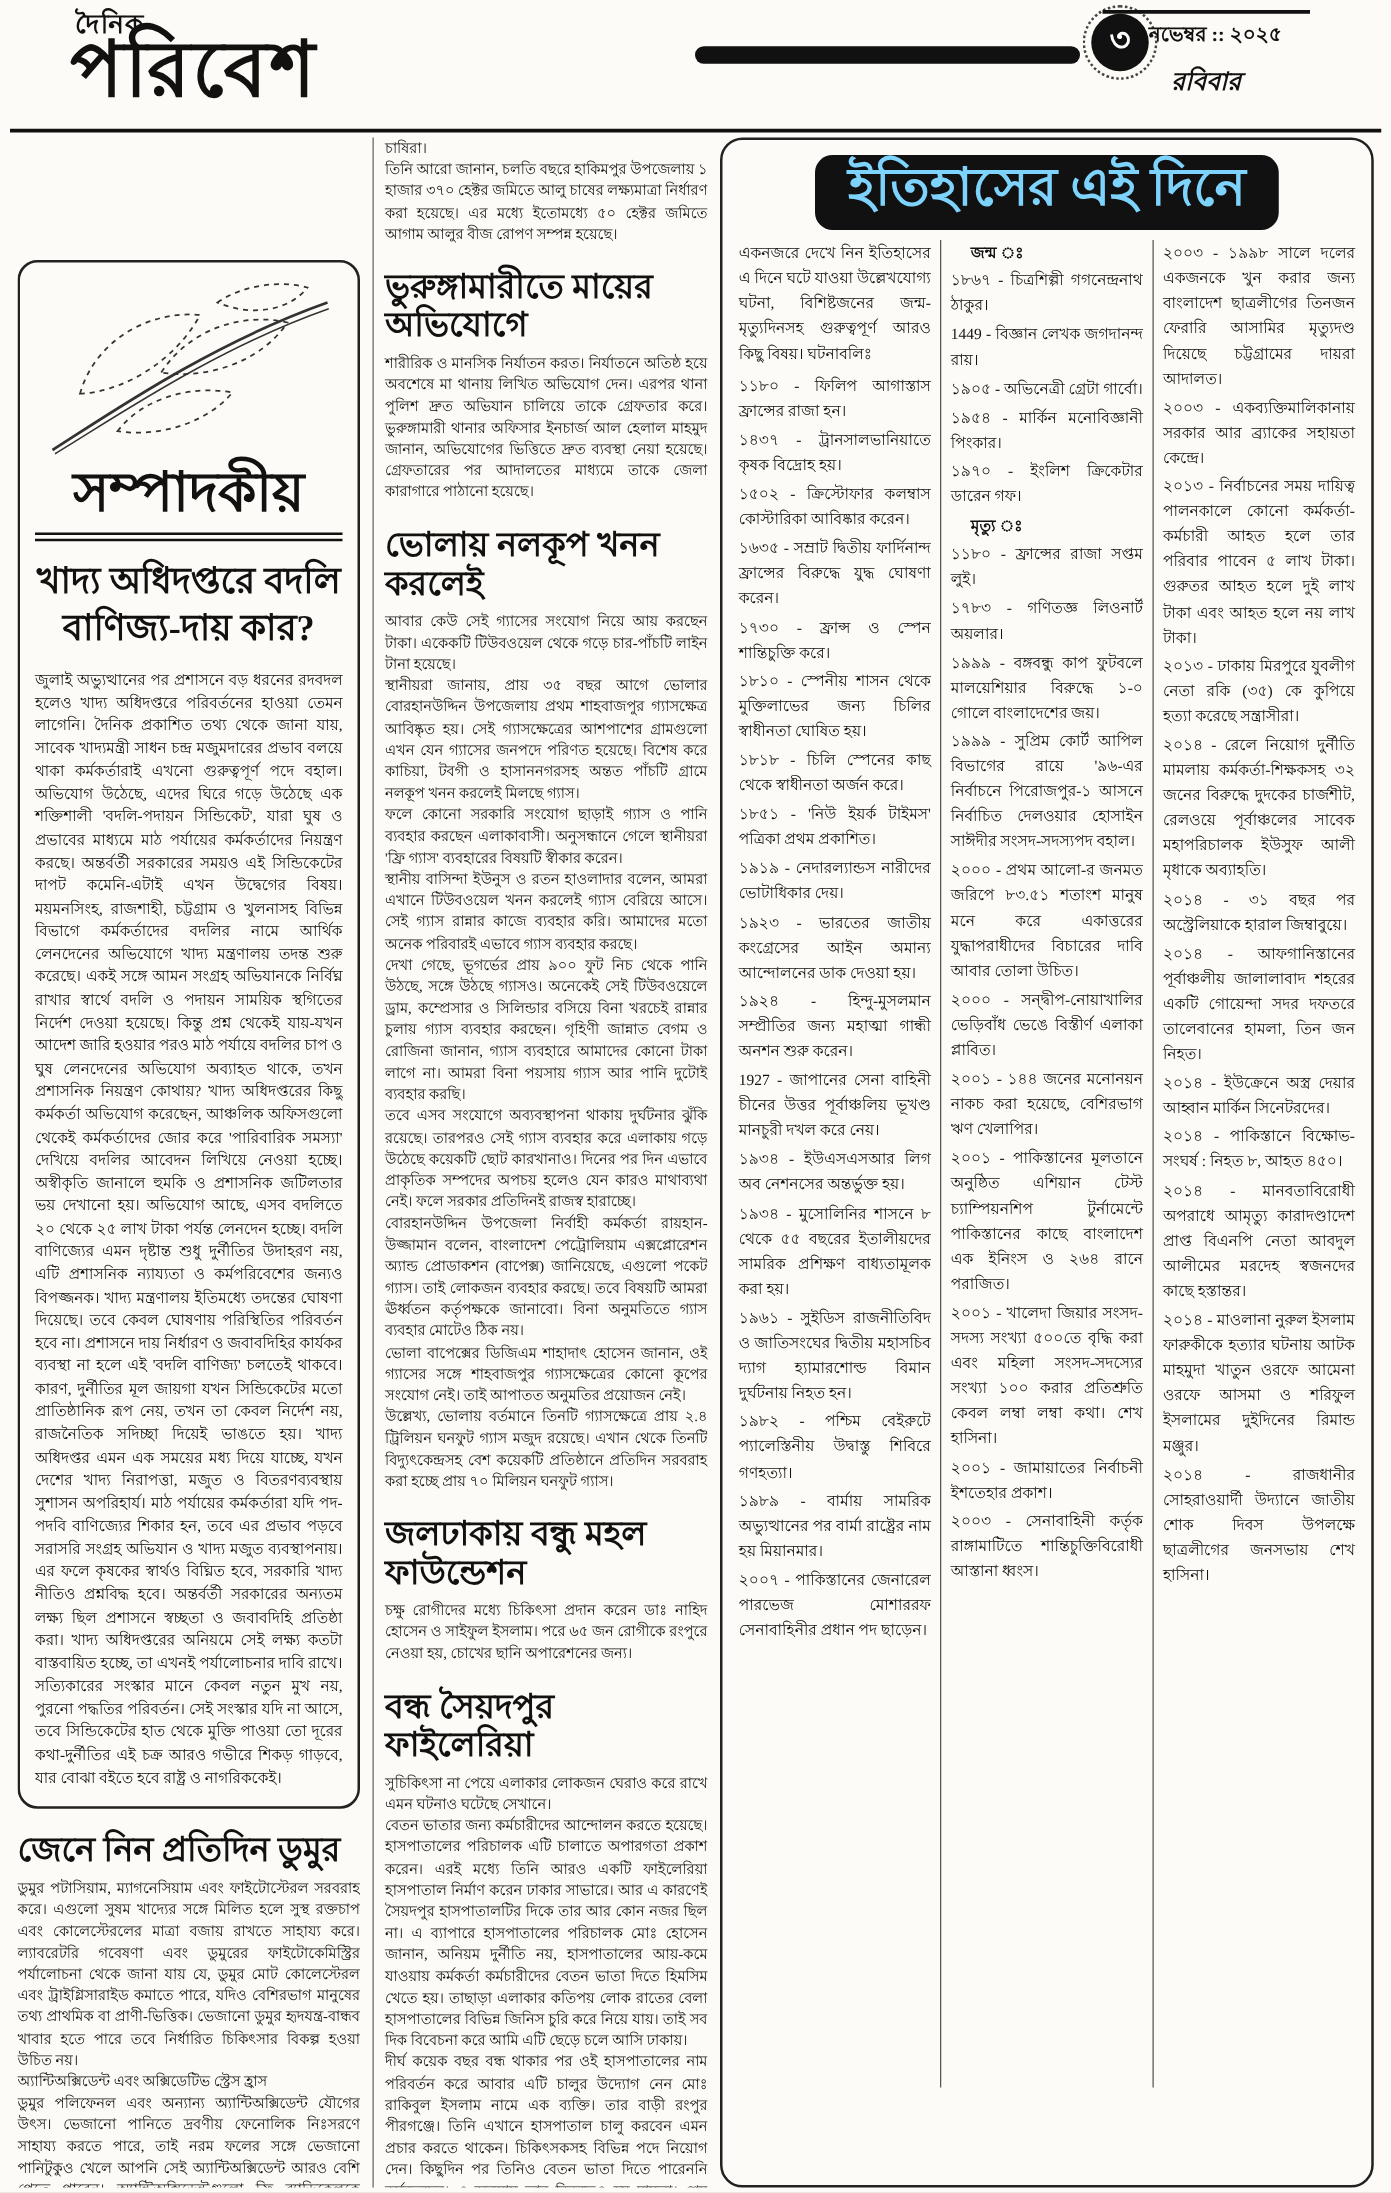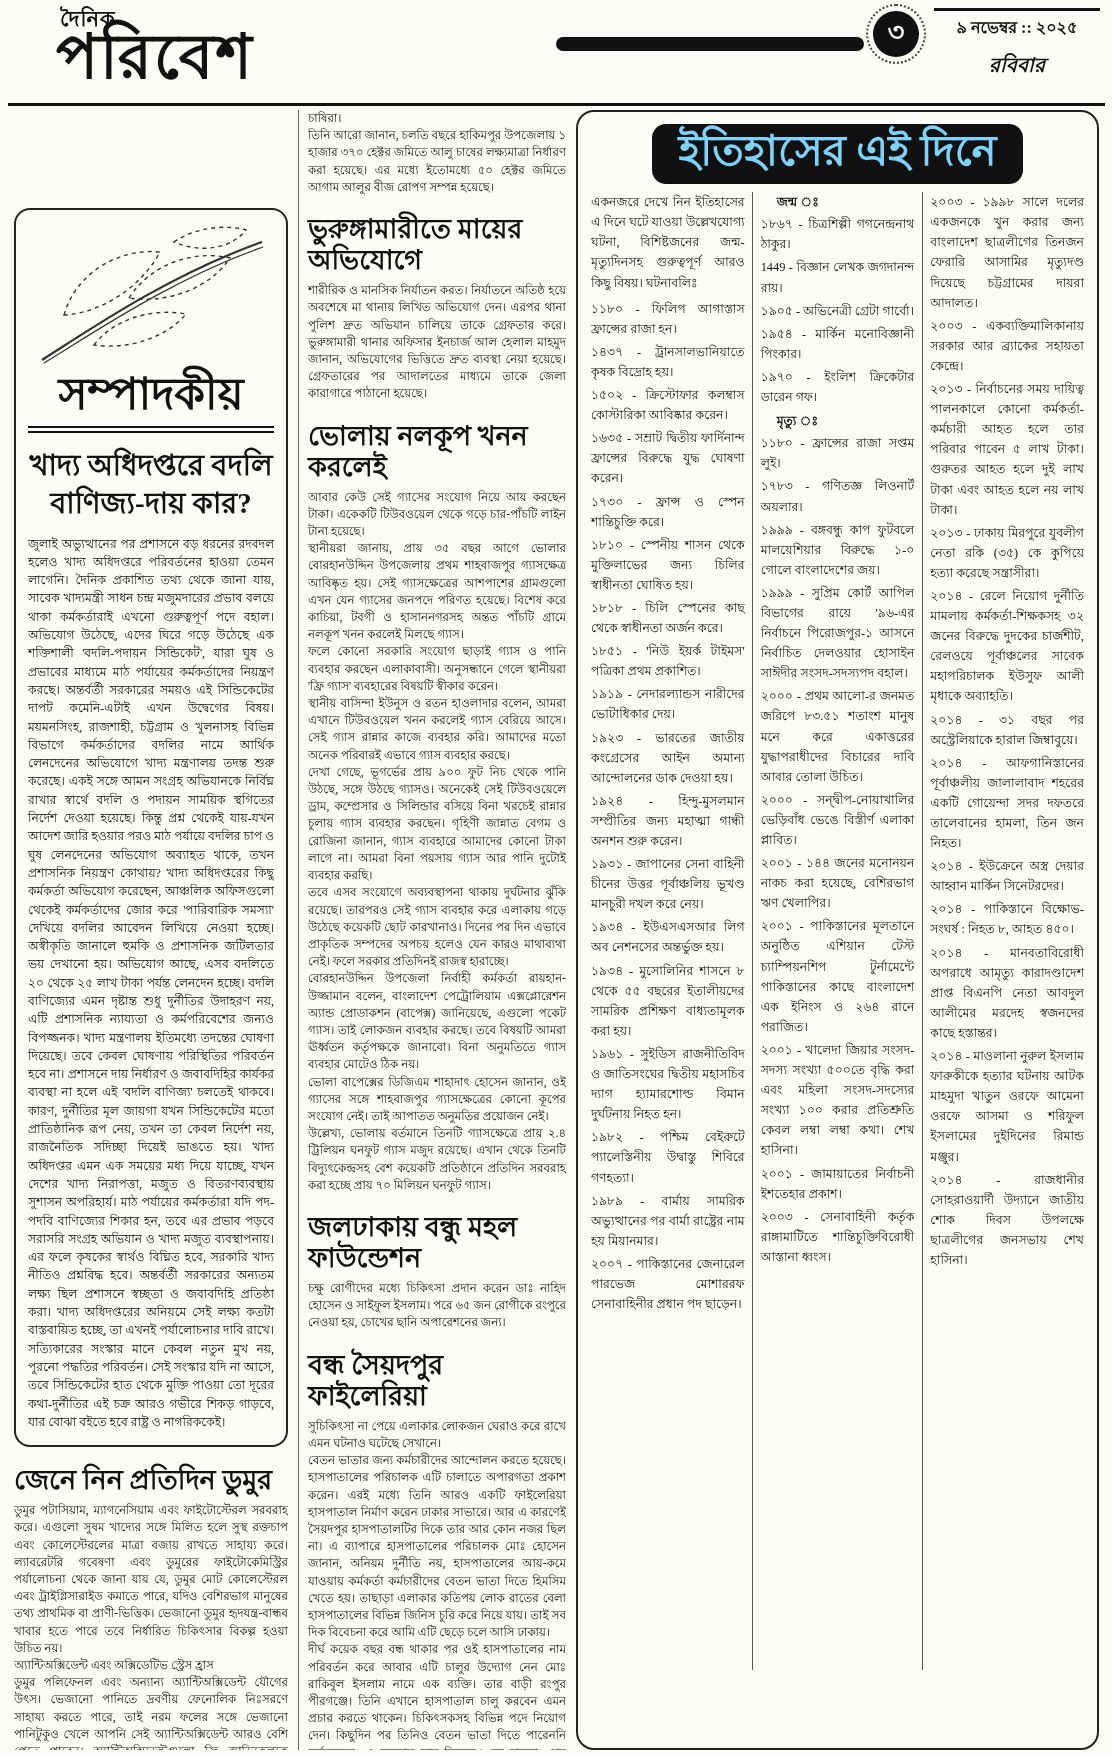--- a/index.html
+++ b/index.html
@@ -7,21 +7,21 @@
         font-family:"Liberation Serif","DejaVu Serif",serif;overflow:hidden;margin:0 auto;}
   
   .masthead{position:absolute;left:56px;top:10px;line-height:.92;}
   .masthead .daily{font-size:21px;font-weight:900;letter-spacing:1px;margin-left:4px;}
   .masthead .brand{font-size:62px;font-weight:900;letter-spacing:2px;}
   .hdr-bar{position:absolute;left:556px;top:37px;width:308px;height:14px;background:#111;border-radius:8px;}
   .badge-wrap{position:absolute;left:866px;top:4px;width:56px;height:56px;border:2px dotted #444;border-radius:50%;
               display:flex;align-items:center;justify-content:center;}
   .badge{width:46px;height:46px;background:#111;color:#fff;border-radius:50%;display:flex;align-items:center;
          justify-content:center;font-size:26px;font-weight:bold;}
-  .dateblock{position:absolute;left:934px;top:8px;width:166px;text-align:center;}
+  .dateblock{position:absolute;left:882px;top:8px;width:166px;text-align:center;}
   .dateblock .rule{border-top:3px solid #111;margin-bottom:4px;}
   .dateblock .date{font-size:16px;font-weight:bold;}
   .dateblock .day{font-size:20px;font-weight:bold;font-style:italic;margin-top:8px;}
   .hdr-rule{position:absolute;left:8px;top:103px;width:1097px;height:3px;background:#111;}
   
   .main{position:absolute;left:14px;top:110px;width:1085px;height:1640px;display:flex;gap:10px;}
   .col-left{width:274px;overflow:hidden;}
   .col-mid{width:258px;overflow:hidden;border-left:1px solid #666;padding-left:9px;}
   .bodytext{font-size:11.7px;line-height:1.47;text-align:justify;white-space:pre-line;}
   
@@ -162,21 +162,21 @@
 
           <div class="h-entry">১৮৫১ - 'নিউ ইয়র্ক টাইমস' পত্রিকা প্রথম প্রকাশিত।</div>
 
 
           <div class="h-entry">১৯১৯ - নেদারল্যান্ডস নারীদের ভোটাধিকার দেয়।</div>
 
           <div class="h-entry">১৯২৩ - ভারতের জাতীয় কংগ্রেসের আইন অমান্য আন্দোলনের ডাক দেওয়া হয়।</div>
 
           <div class="h-entry">১৯২৪ - হিন্দু-মুসলমান সম্প্রীতির জন্য মহাত্মা গান্ধী অনশন শুরু করেন।</div>
 
-          <div class="h-entry">১৯৩১ - জাপানের সেনা বাহিনী চীনের উত্তর পূর্বাঞ্চলিয় ভূখণ্ড মানচুরী দখল করে নেয়।</div>
+          <div class="h-entry">1927 - জাপানের সেনা বাহিনী চীনের উত্তর পূর্বাঞ্চলিয় ভূখণ্ড মানচুরী দখল করে নেয়।</div>
 
           <div class="h-entry">১৯৩৪ - ইউএসএসআর লিগ অব নেশনসের অন্তর্ভুক্ত হয়।</div>
 
           <div class="h-entry">১৯৩৪ - মুসোলিনির শাসনে ৮ থেকে ৫৫ বছরের ইতালীয়দের সামরিক প্রশিক্ষণ বাধ্যতামূলক করা হয়।</div>
 
           <div class="h-entry">১৯৬১ - সুইডিস রাজনীতিবিদ ও জাতিসংঘের দ্বিতীয় মহাসচিব দ্যাগ হ্যামারশোল্ড বিমান দুর্ঘটনায় নিহত হন।</div>
 
           <div class="h-entry">১৯৮২ - পশ্চিম বেইরুটে প্যালেস্তিনীয় উদ্বাস্তু শিবিরে গণহত্যা।</div>
 
           <div class="h-entry">১৯৮৯ - বার্মায় সামরিক অভ্যুত্থানের পর বার্মা রাষ্ট্রের নাম হয় মিয়ানমার।</div>

